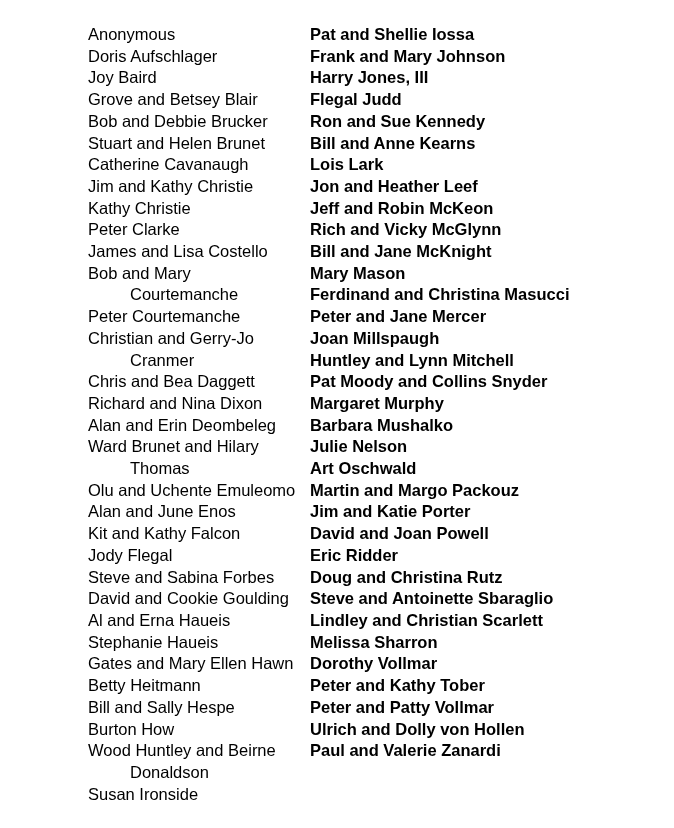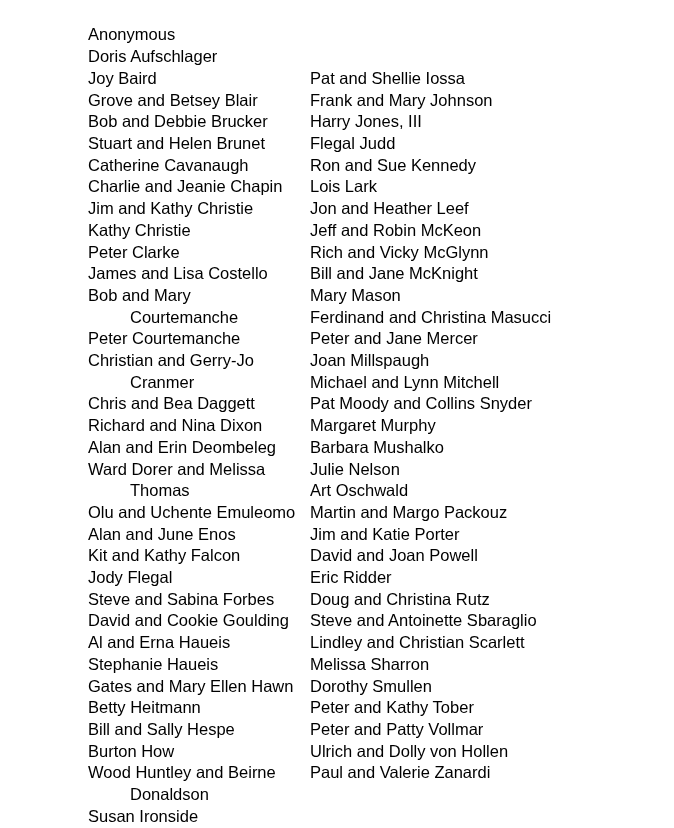--- a/index.html
+++ b/index.html
@@ -13,36 +13,37 @@
       font-family: "Liberation Sans", sans-serif;
       color: #000000;
       overflow: hidden;
     }
     .page {
       box-sizing: border-box;
       width: 668px;
       height: 828px;
       padding: 24px 0 0 88px;
       display: flex;
-      align-items: center;
+      align-items: flex-start;
     }
     .name-column {
       font-size: 16.5px;
       line-height: 21.7px;
       font-weight: 400;
       letter-spacing: 0;
     }
     .col-left {
       width: 208px;       
       margin-right: 14px;
       flex: none;
     }
     .col-right {
       width: 300px;
       flex: none;
+      font-weight: bold;
     }
     
     .name-item {
       padding-left: 42px;
       text-indent: -42px;
     }
     .col-right .name-item {
       padding-left: 0;
       text-indent: 0;
       white-space: nowrap;
@@ -53,32 +54,31 @@
 
 <div class="page">
   <div class="name-column col-left">
       <div class="name-item">Anonymous</div>
       <div class="name-item">Doris Aufschlager</div>
       <div class="name-item">Joy Baird</div>
       <div class="name-item">Grove and Betsey Blair</div>
       <div class="name-item">Bob and Debbie Brucker</div>
       <div class="name-item">Stuart and Helen Brunet</div>
       <div class="name-item">Catherine Cavanaugh</div>
-      <div class="name-item">Charlie and Jeanie Chapin</div>
       <div class="name-item">Jim and Kathy Christie</div>
       <div class="name-item">Kathy Christie</div>
       <div class="name-item">Peter Clarke</div>
       <div class="name-item">James and Lisa Costello</div>
       <div class="name-item">Bob and Mary Courtemanche</div>
       <div class="name-item">Peter Courtemanche</div>
       <div class="name-item">Christian and Gerry-Jo Cranmer</div>
       <div class="name-item">Chris and Bea Daggett</div>
       <div class="name-item">Richard and Nina Dixon</div>
       <div class="name-item">Alan and Erin Deombeleg</div>
-      <div class="name-item">Ward Dorer and Melissa Thomas</div>
+      <div class="name-item">Ward Brunet and Hilary Thomas</div>
       <div class="name-item">Olu and Uchente Emuleomo</div>
       <div class="name-item">Alan and June Enos</div>
       <div class="name-item">Kit and Kathy Falcon</div>
       <div class="name-item">Jody Flegal</div>
       <div class="name-item">Steve and Sabina Forbes</div>
       <div class="name-item">David and Cookie Goulding</div>
       <div class="name-item">Al and Erna Haueis</div>
       <div class="name-item">Stephanie Haueis</div>
       <div class="name-item">Gates and Mary Ellen Hawn</div>
       <div class="name-item">Betty Heitmann</div>
@@ -86,42 +86,43 @@
       <div class="name-item">Burton How</div>
       <div class="name-item">Wood Huntley and Beirne Donaldson</div>
       <div class="name-item">Susan Ironside</div>
     </div>
   <div class="name-column col-right">
       <div class="name-item">Pat and Shellie Iossa</div>
       <div class="name-item">Frank and Mary Johnson</div>
       <div class="name-item">Harry Jones, III</div>
       <div class="name-item">Flegal Judd</div>
       <div class="name-item">Ron and Sue Kennedy</div>
+      <div class="name-item">Bill and Anne Kearns</div>
       <div class="name-item">Lois Lark</div>
       <div class="name-item">Jon and Heather Leef</div>
       <div class="name-item">Jeff and Robin McKeon</div>
       <div class="name-item">Rich and Vicky McGlynn</div>
       <div class="name-item">Bill and Jane McKnight</div>
       <div class="name-item">Mary Mason</div>
       <div class="name-item">Ferdinand and Christina Masucci</div>
       <div class="name-item">Peter and Jane Mercer</div>
       <div class="name-item">Joan Millspaugh</div>
-      <div class="name-item">Michael and Lynn Mitchell</div>
+      <div class="name-item">Huntley and Lynn Mitchell</div>
       <div class="name-item">Pat Moody and Collins Snyder</div>
       <div class="name-item">Margaret Murphy</div>
       <div class="name-item">Barbara Mushalko</div>
       <div class="name-item">Julie Nelson</div>
       <div class="name-item">Art Oschwald</div>
       <div class="name-item">Martin and Margo Packouz</div>
       <div class="name-item">Jim and Katie Porter</div>
       <div class="name-item">David and Joan Powell</div>
       <div class="name-item">Eric Ridder</div>
       <div class="name-item">Doug and Christina Rutz</div>
       <div class="name-item">Steve and Antoinette Sbaraglio</div>
       <div class="name-item">Lindley and Christian Scarlett</div>
       <div class="name-item">Melissa Sharron</div>
-      <div class="name-item">Dorothy Smullen</div>
+      <div class="name-item">Dorothy Vollmar</div>
       <div class="name-item">Peter and Kathy Tober</div>
       <div class="name-item">Peter and Patty Vollmar</div>
       <div class="name-item">Ulrich and Dolly von Hollen</div>
       <div class="name-item">Paul and Valerie Zanardi</div>
     </div>
 </div>
 
 </body></html>

